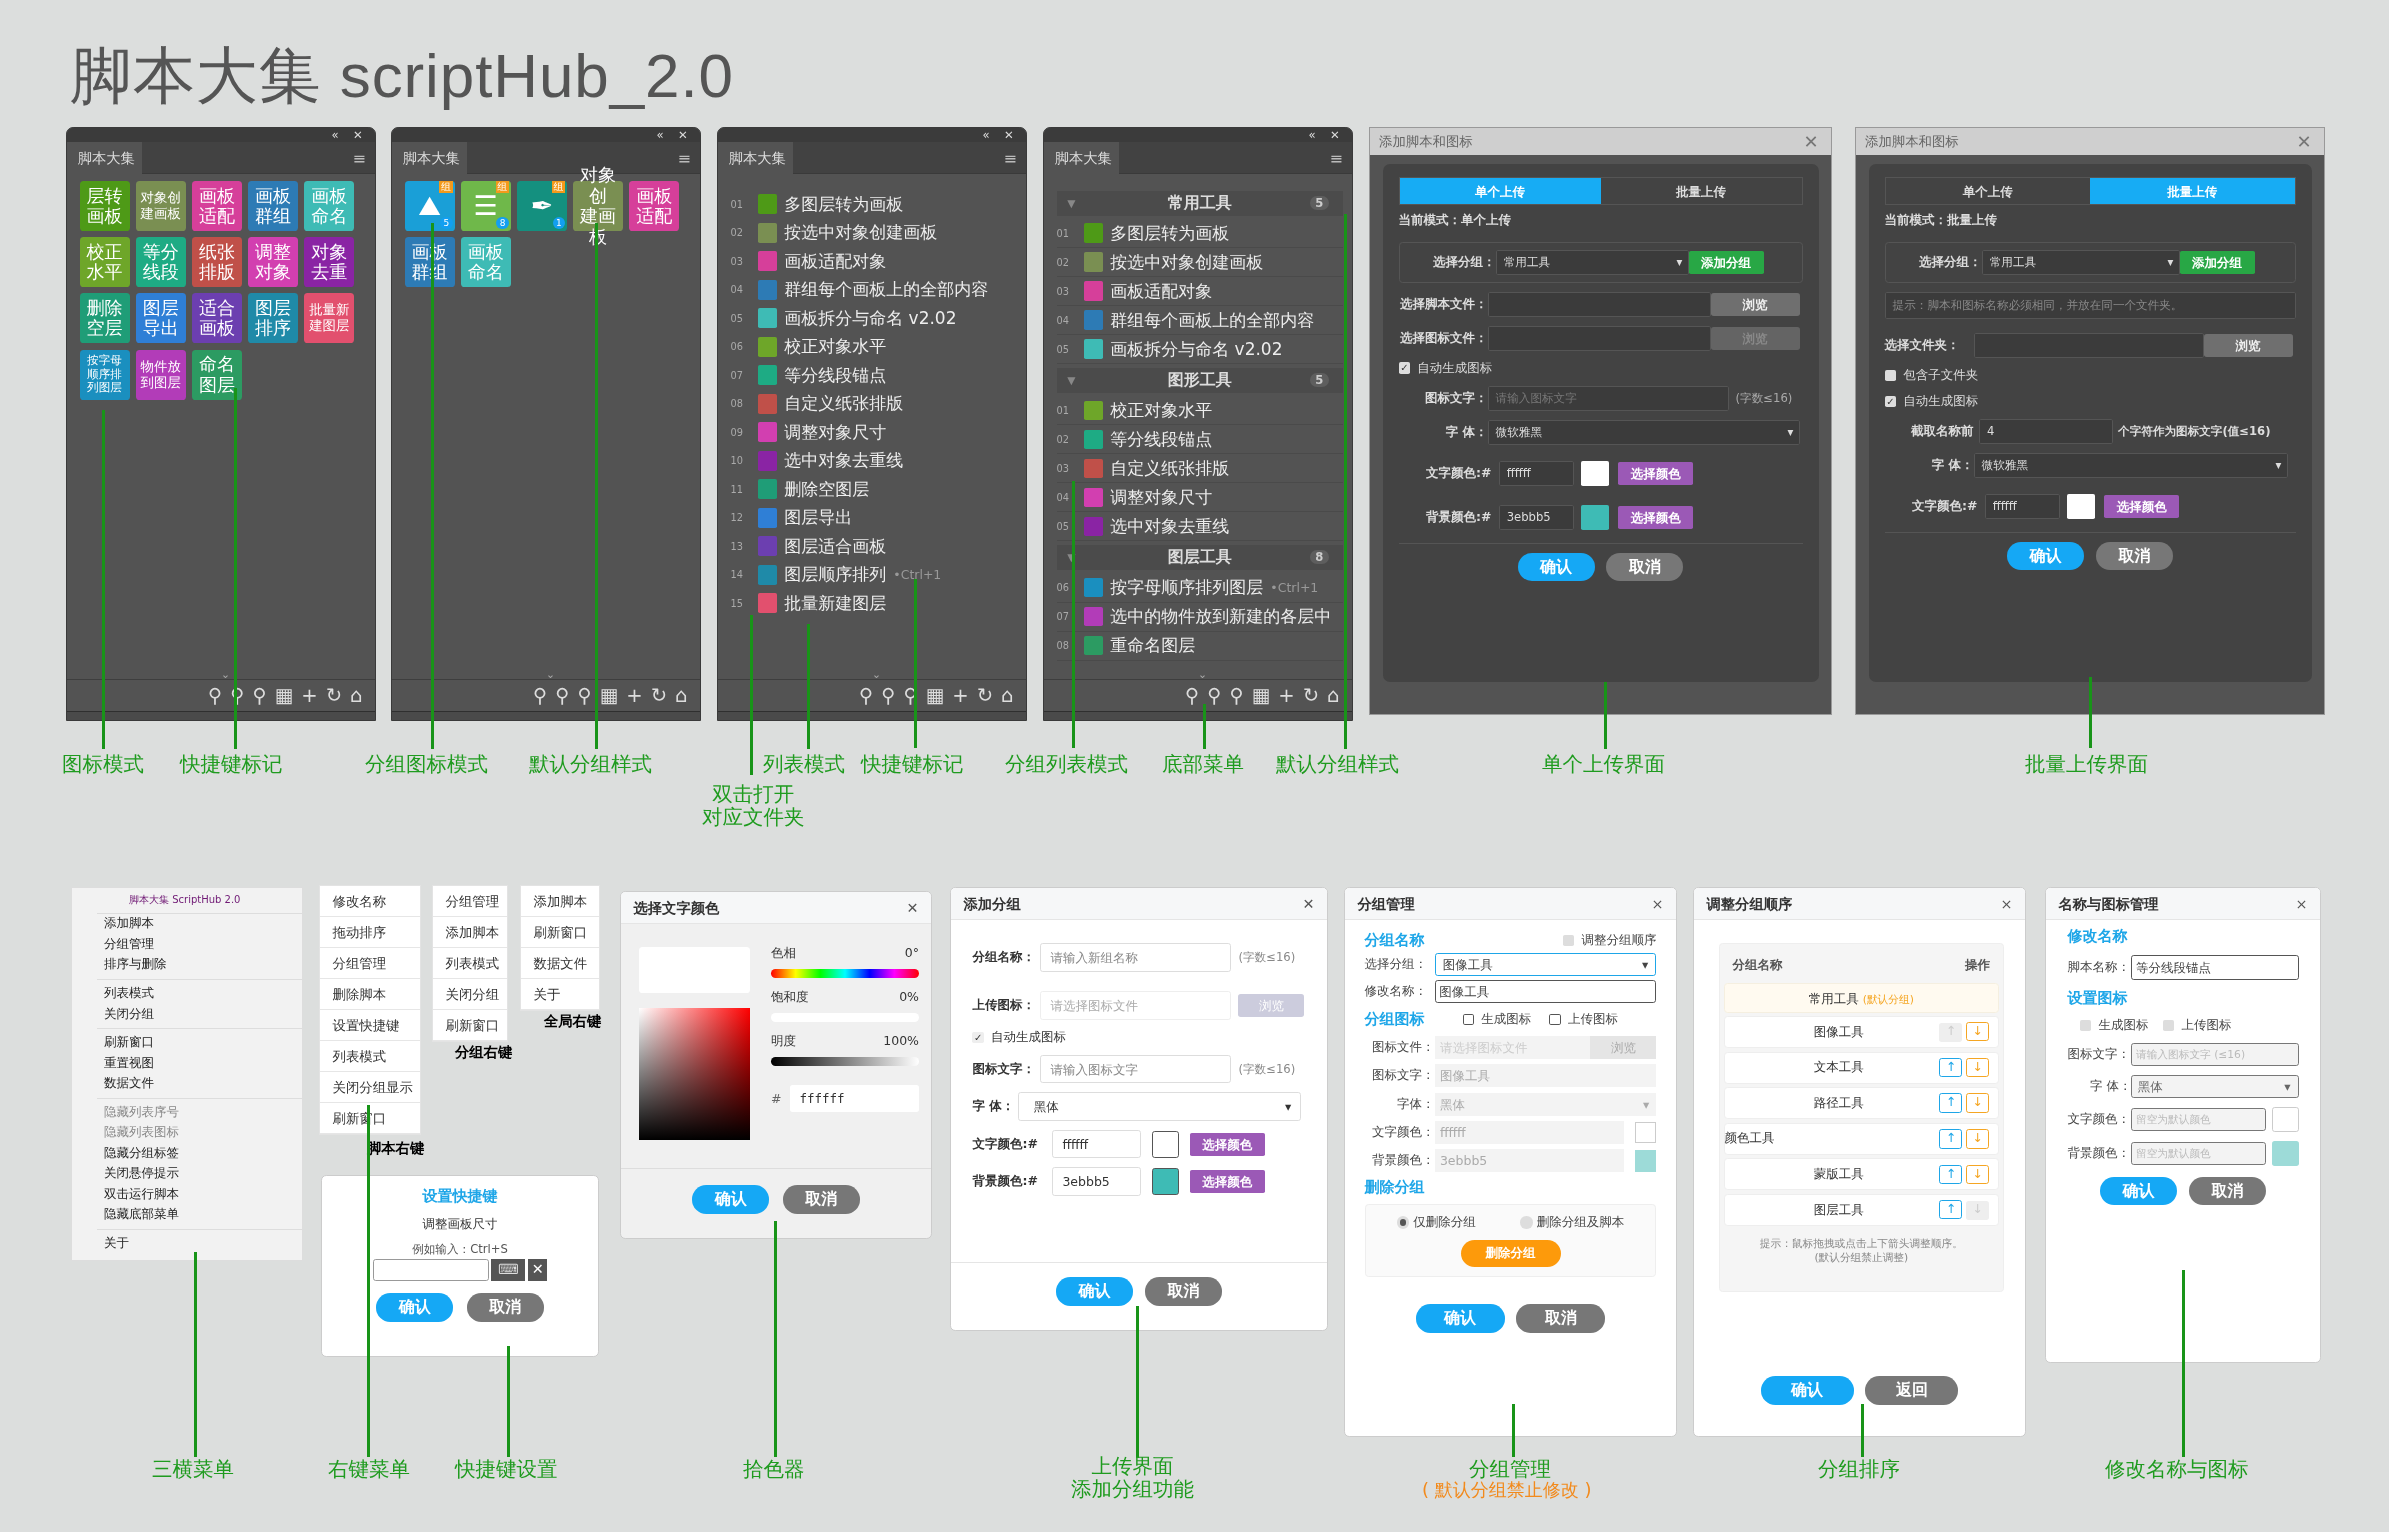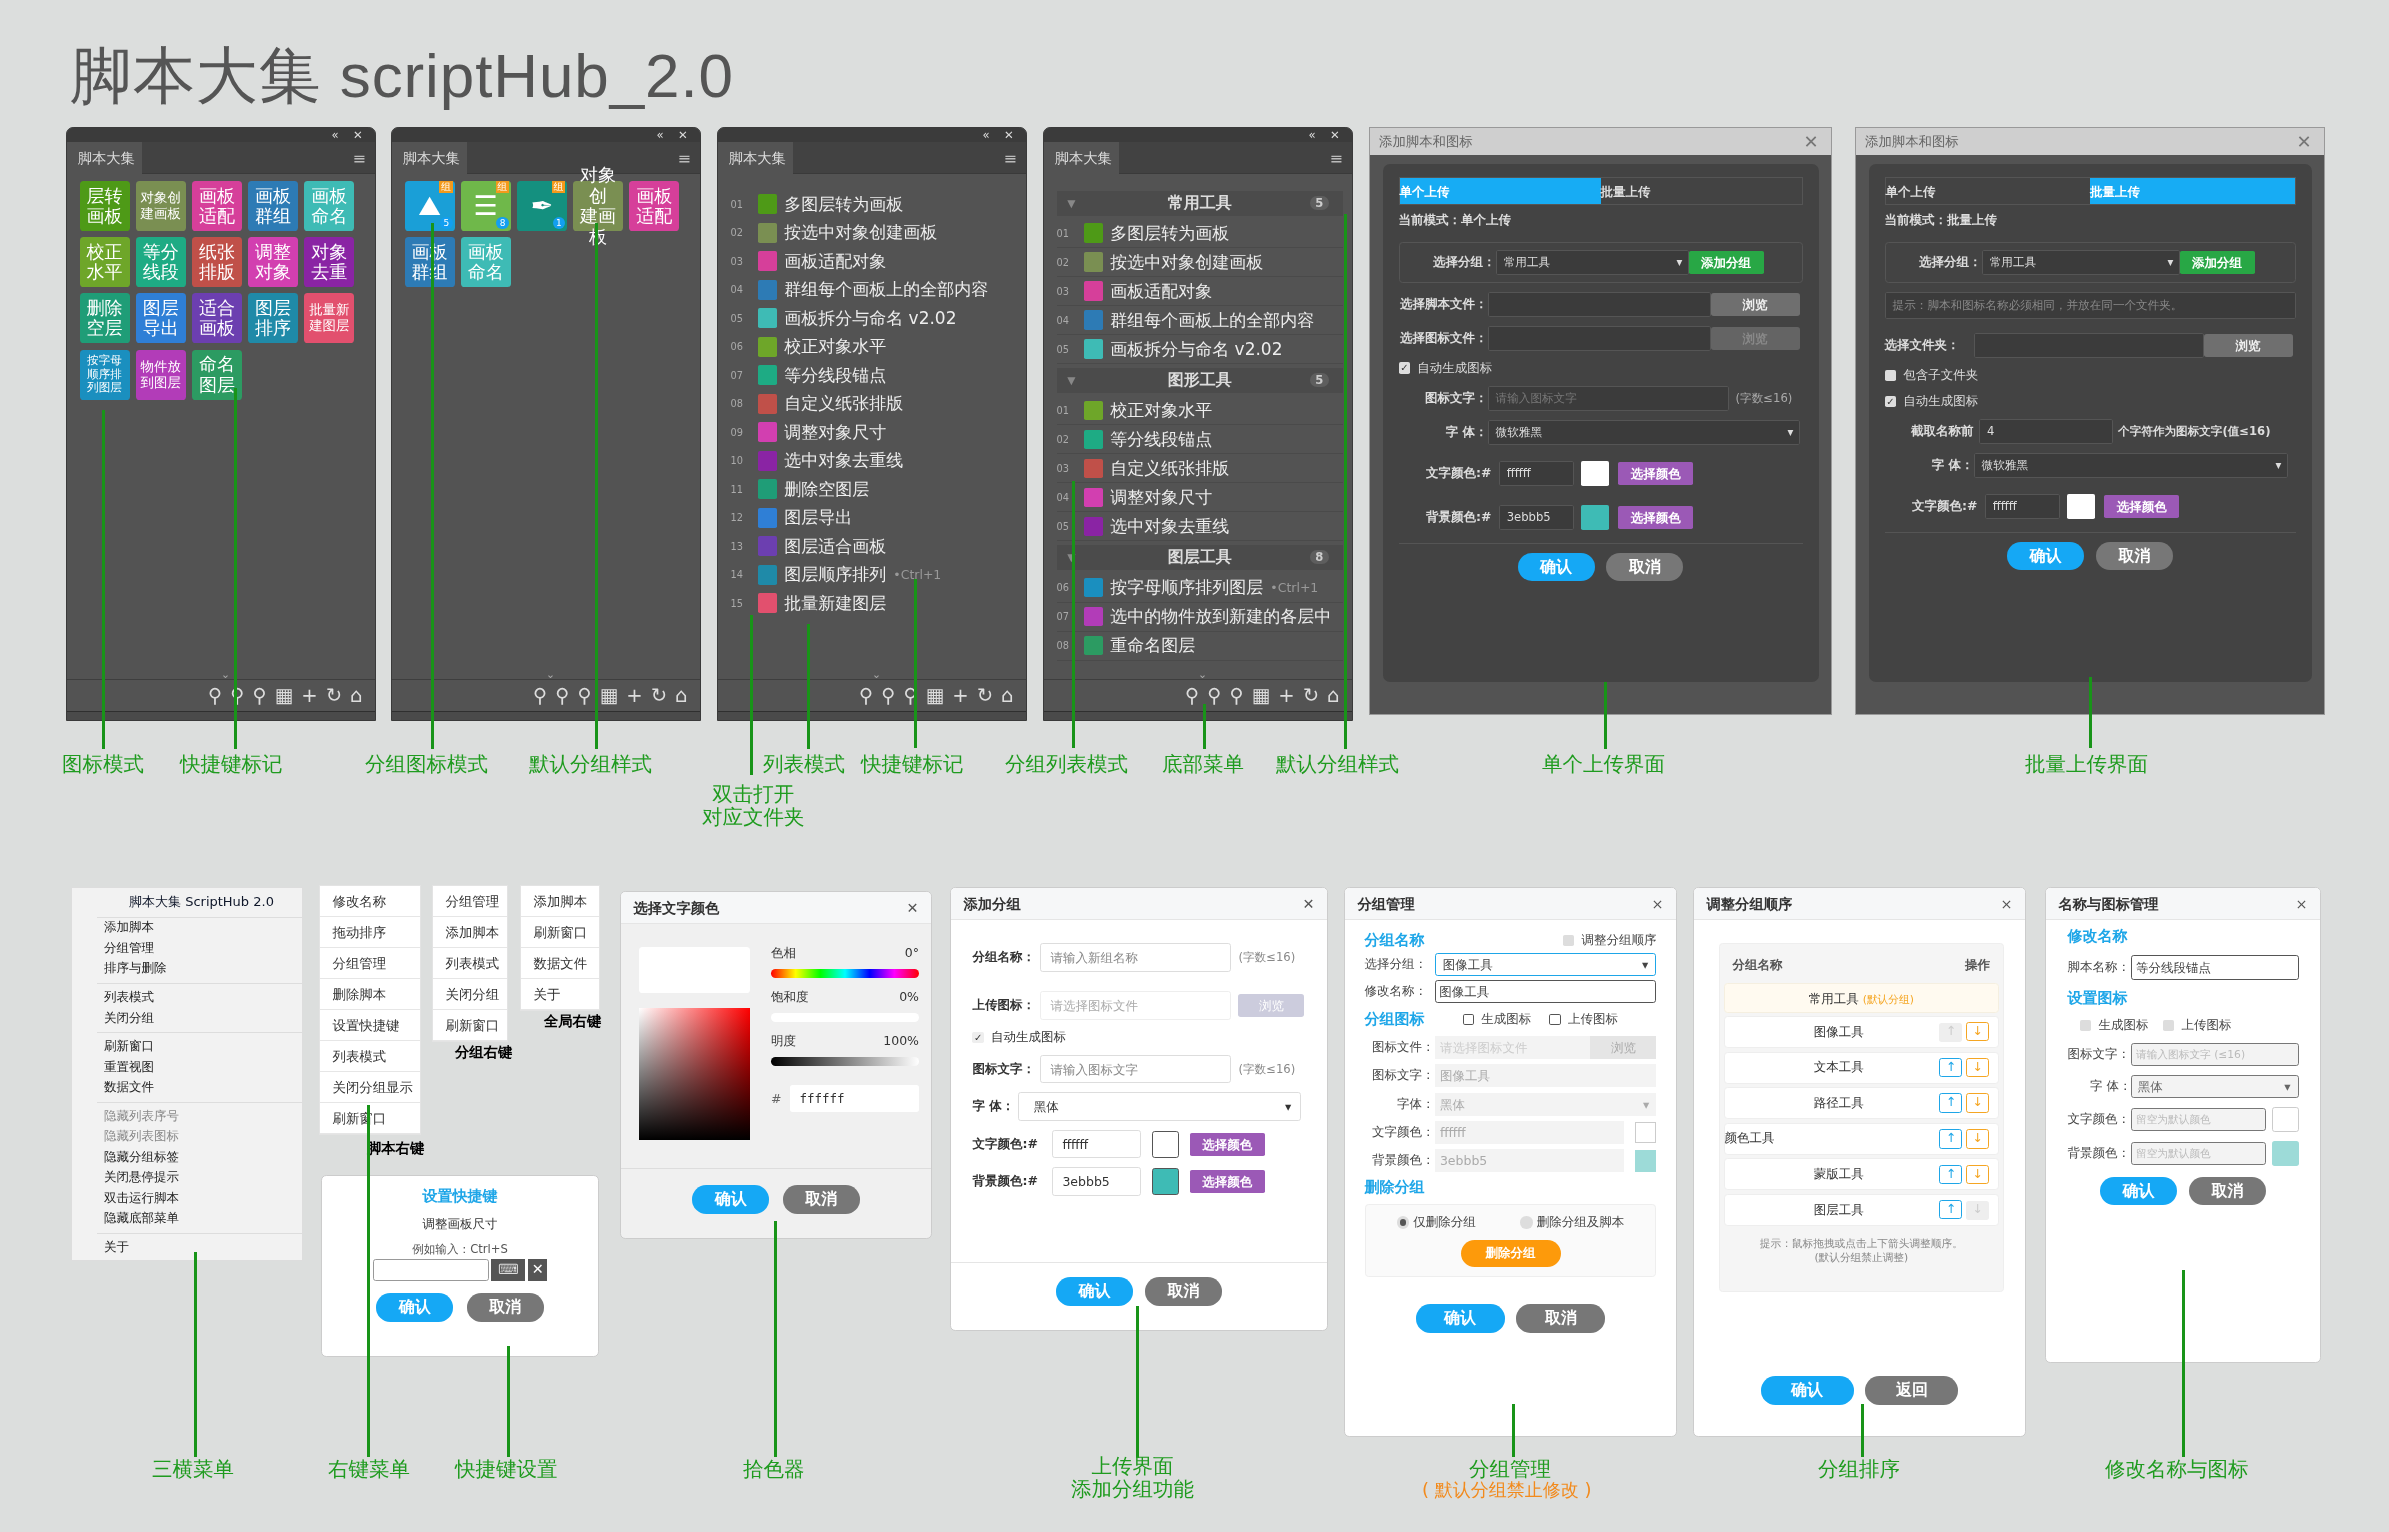--- a/index.html
+++ b/index.html
@@ -31,42 +31,42 @@
 .grp{height:25px;background:#4b4b4b;margin:3.6px 0;display:flex;align-items:center;justify-content:center;color:#ddd;font-size:16px;font-weight:bold;position:relative}
 .grp .tri{position:absolute;left:10.7px;color:#888;font-size:10.7px}
 .grp .cnt{position:absolute;right:14.3px;background:#5e5e5e;border-radius:8px;color:#ccc;font-size:11.6px;padding:0 5.3px}
 .glist .li{border-bottom:0.9px solid #4a4a4a;height:29px}
 
 .dlg{position:absolute;top:127px;height:588px;background:#535353;border:0.9px solid #999}
 .dlg .hd{height:27px;background:#cfcfcf;color:#666;font-size:13.4px;line-height:27px;padding-left:9px;position:relative}
 .dlg .hd .x{position:absolute;right:12.5px;top:0;font-size:18px;color:#777}
 .dlg .body{position:absolute;left:12.5px;right:12.5px;top:36px;bottom:32px;background:#434343;border-radius:7.1px;padding:12.5px 16px;color:#ddd;font-size:12.5px}
 .seg{display:flex;height:28.5px;border:0.9px solid #555;margin-bottom:7.1px}
-.seg div{flex:1;line-height:27px;font-weight:bold;color:#ddd}
+.seg div{flex:1;text-align:center;line-height:27px;font-weight:bold;color:#ddd}
 .seg .on{background:#17acf4;color:#fff}
 .row{display:flex;align-items:center;margin:9px 0}
 .lbl{font-weight:bold;color:#ddd;text-align:right}
 .inp{background:#3b3b3b;border:0.9px solid #555;height:25px;border-radius:1.8px;color:#ddd;padding-left:7.1px;line-height:23px;font-size:11.6px}
 .btn-gray{background:#6f6f6f;color:#eee;height:23px;line-height:23px;text-align:center;border-radius:2.7px;font-weight:bold}
 .btn-green{background:#28a745;color:#fff;height:23px;line-height:23px;text-align:center;border-radius:1.8px;padding:0 12.5px;font-weight:bold}
 .btn-purple{background:#9b59b6;color:#fff;height:23px;line-height:23px;padding:0 12.5px;border-radius:1.8px;font-weight:bold}
 .sw{width:28.5px;height:25px;border-radius:1.8px}
 .pill{display:inline-block;width:77px;height:28.5px;border-radius:14.3px;line-height:28.5px;text-align:center;font-size:16px;font-weight:bold;color:#fff}
 .pill.b{background:#15a8f5}.pill.g{background:#777}
 .cb{display:inline-block;width:11.6px;height:11.6px;background:#ddd;border-radius:1.8px;margin-right:7.1px;vertical-align:middle;color:#333;font-size:9.8px;line-height:11.6px;text-align:center}
 
 .ann{position:absolute;color:#1f9b1f;font-size:20.5px;text-align:center;white-space:nowrap}
 .ann.or{color:#f28a1c;font-size:18px}
 .vline{position:absolute;width:2.7px;background:#189418}
 
 .lp{position:absolute;background:#fff;border:0.9px solid #ccc;border-radius:5.3px;overflow:hidden}
 .lp .lh{height:32px;background:#f6f7f8;border-bottom:0.9px solid #e5e5e5;padding-left:12.5px;line-height:32px;font-weight:bold;font-size:14.3px;color:#333;position:relative}
 .lp .lh .x{position:absolute;right:12.5px;top:0;color:#555;font-weight:normal}
 .menu3{position:absolute;left:71px;top:887px;width:232px;height:374px;background:#f2f2f2;border:0.9px solid #ddd}
-.menu3 .mt{color:#0f172a;font-size:13px;padding:5.3px 0 5.3px 32px;border-bottom:0.9px solid #ddd;margin-left:25px}
+.menu3 .mt{color:#701a75;font-size:10px;padding:5.3px 0 5.3px 32px;border-bottom:0.9px solid #ddd;margin-left:25px}
 .menu3 .mi{font-size:12.5px;color:#222;padding:1.8px 0 1.8px 32px;height:20.5px}
 .menu3 .dis{color:#888}
 .menu3 .sep{border-top:0.9px solid #ddd;margin:3.6px 0 3.6px 25px}
 .ctx{position:absolute;background:#fff;border:0.9px solid #e3e3e3}
 .ctx .ci{height:31px;line-height:31px;border-bottom:0.9px solid #e6e6e6;padding-left:12.5px;font-size:13.4px;color:#333}
 .ctxl{position:absolute;color:#000000;font-size:14.3px;font-weight:bold}
 .small{font-size:11.6px}
 </style>
 </head>
 <body>

